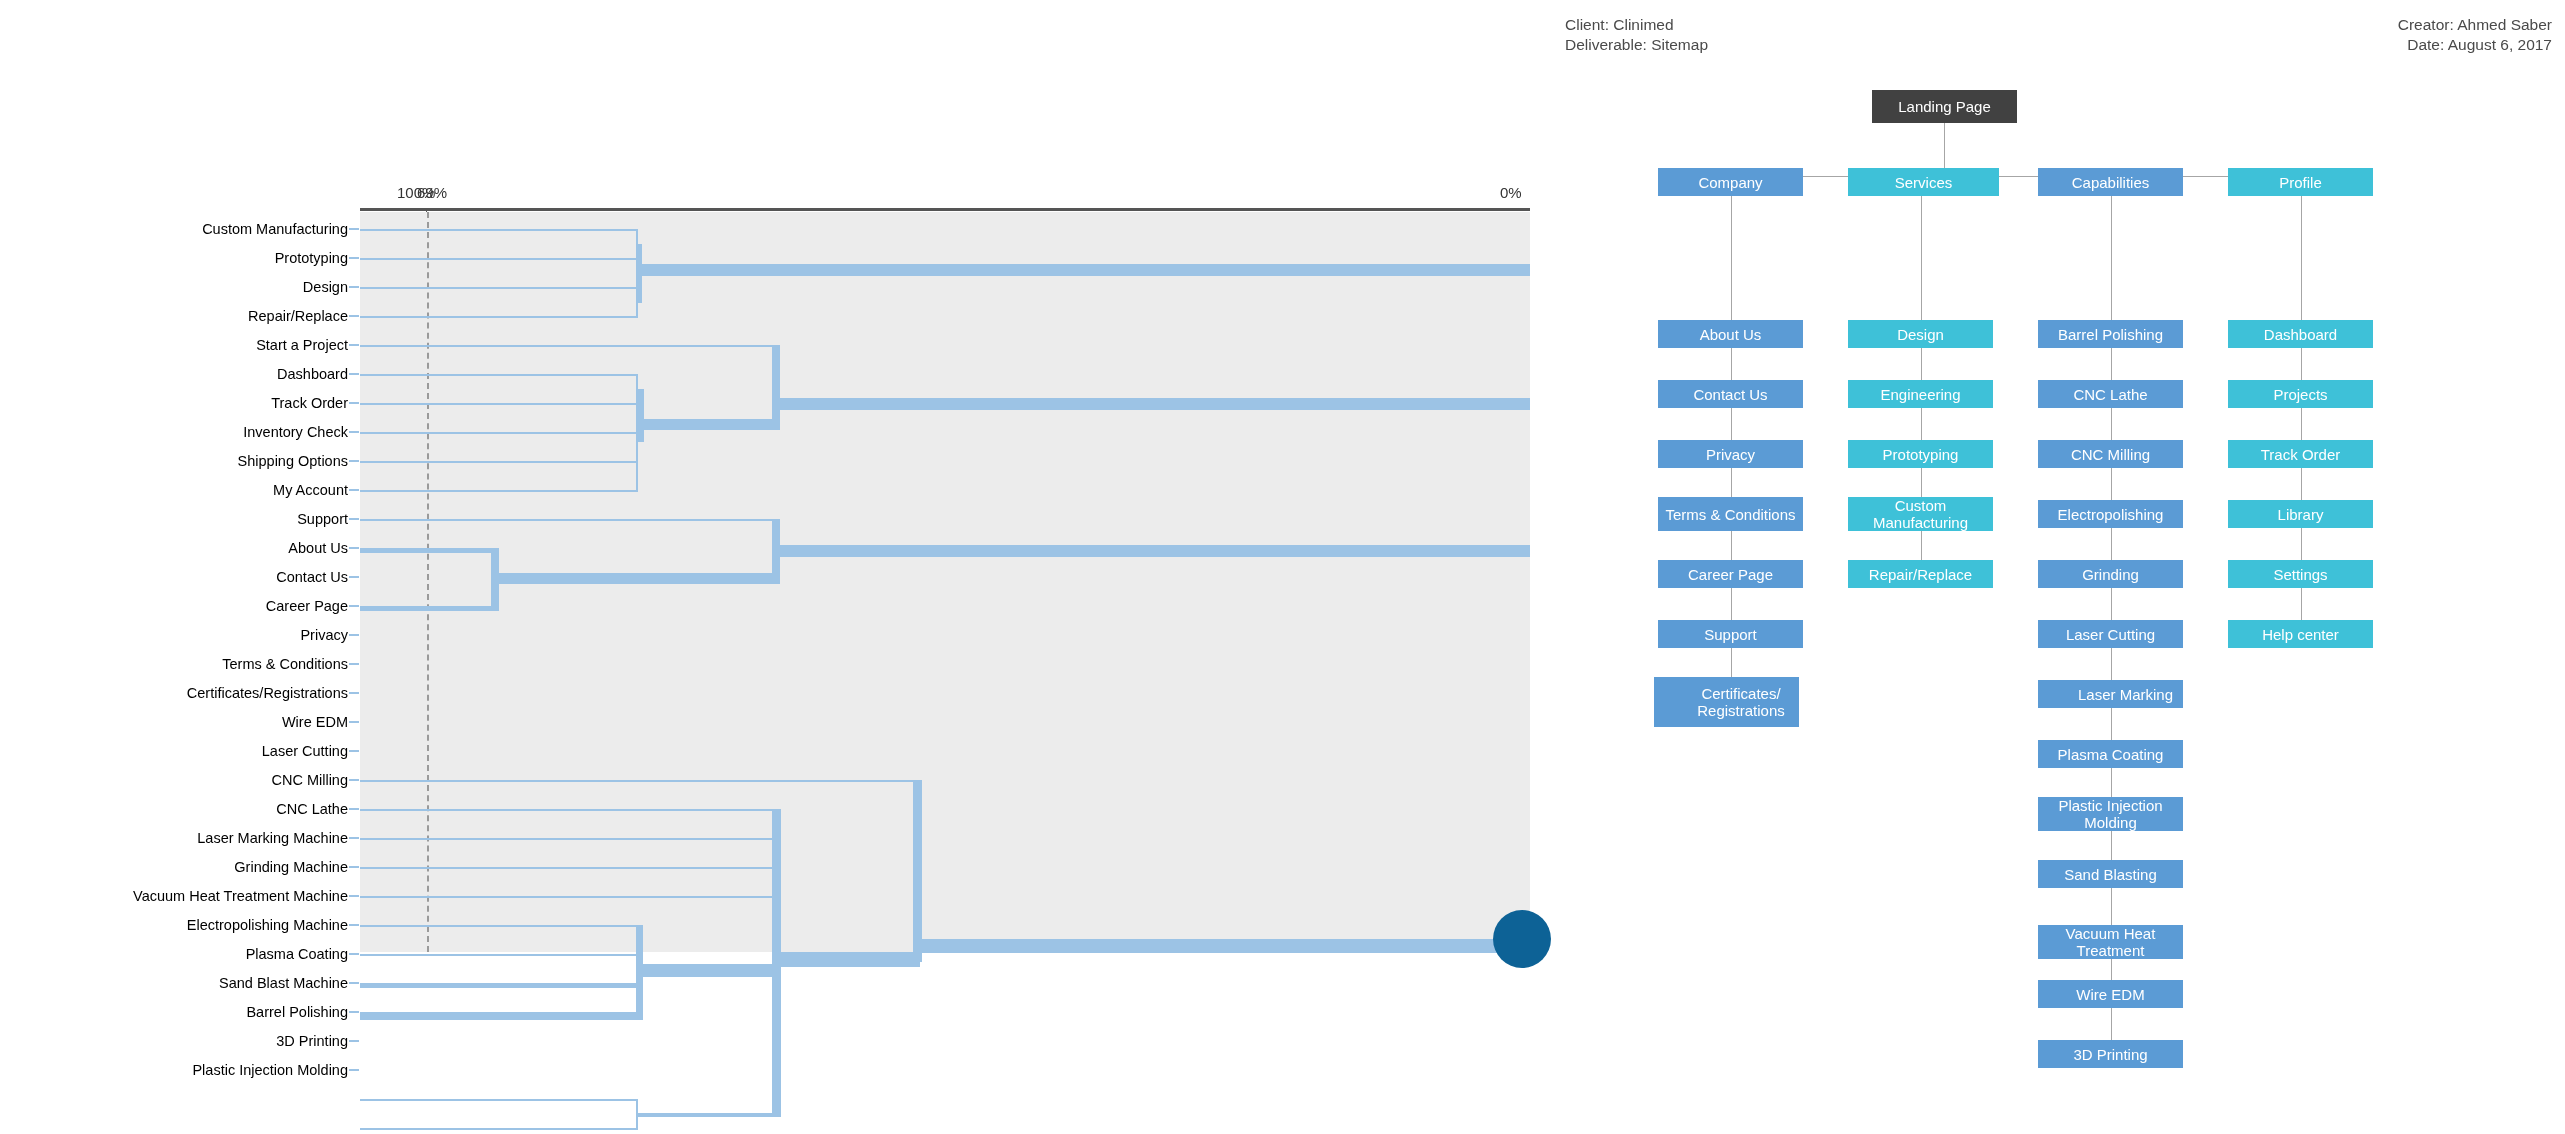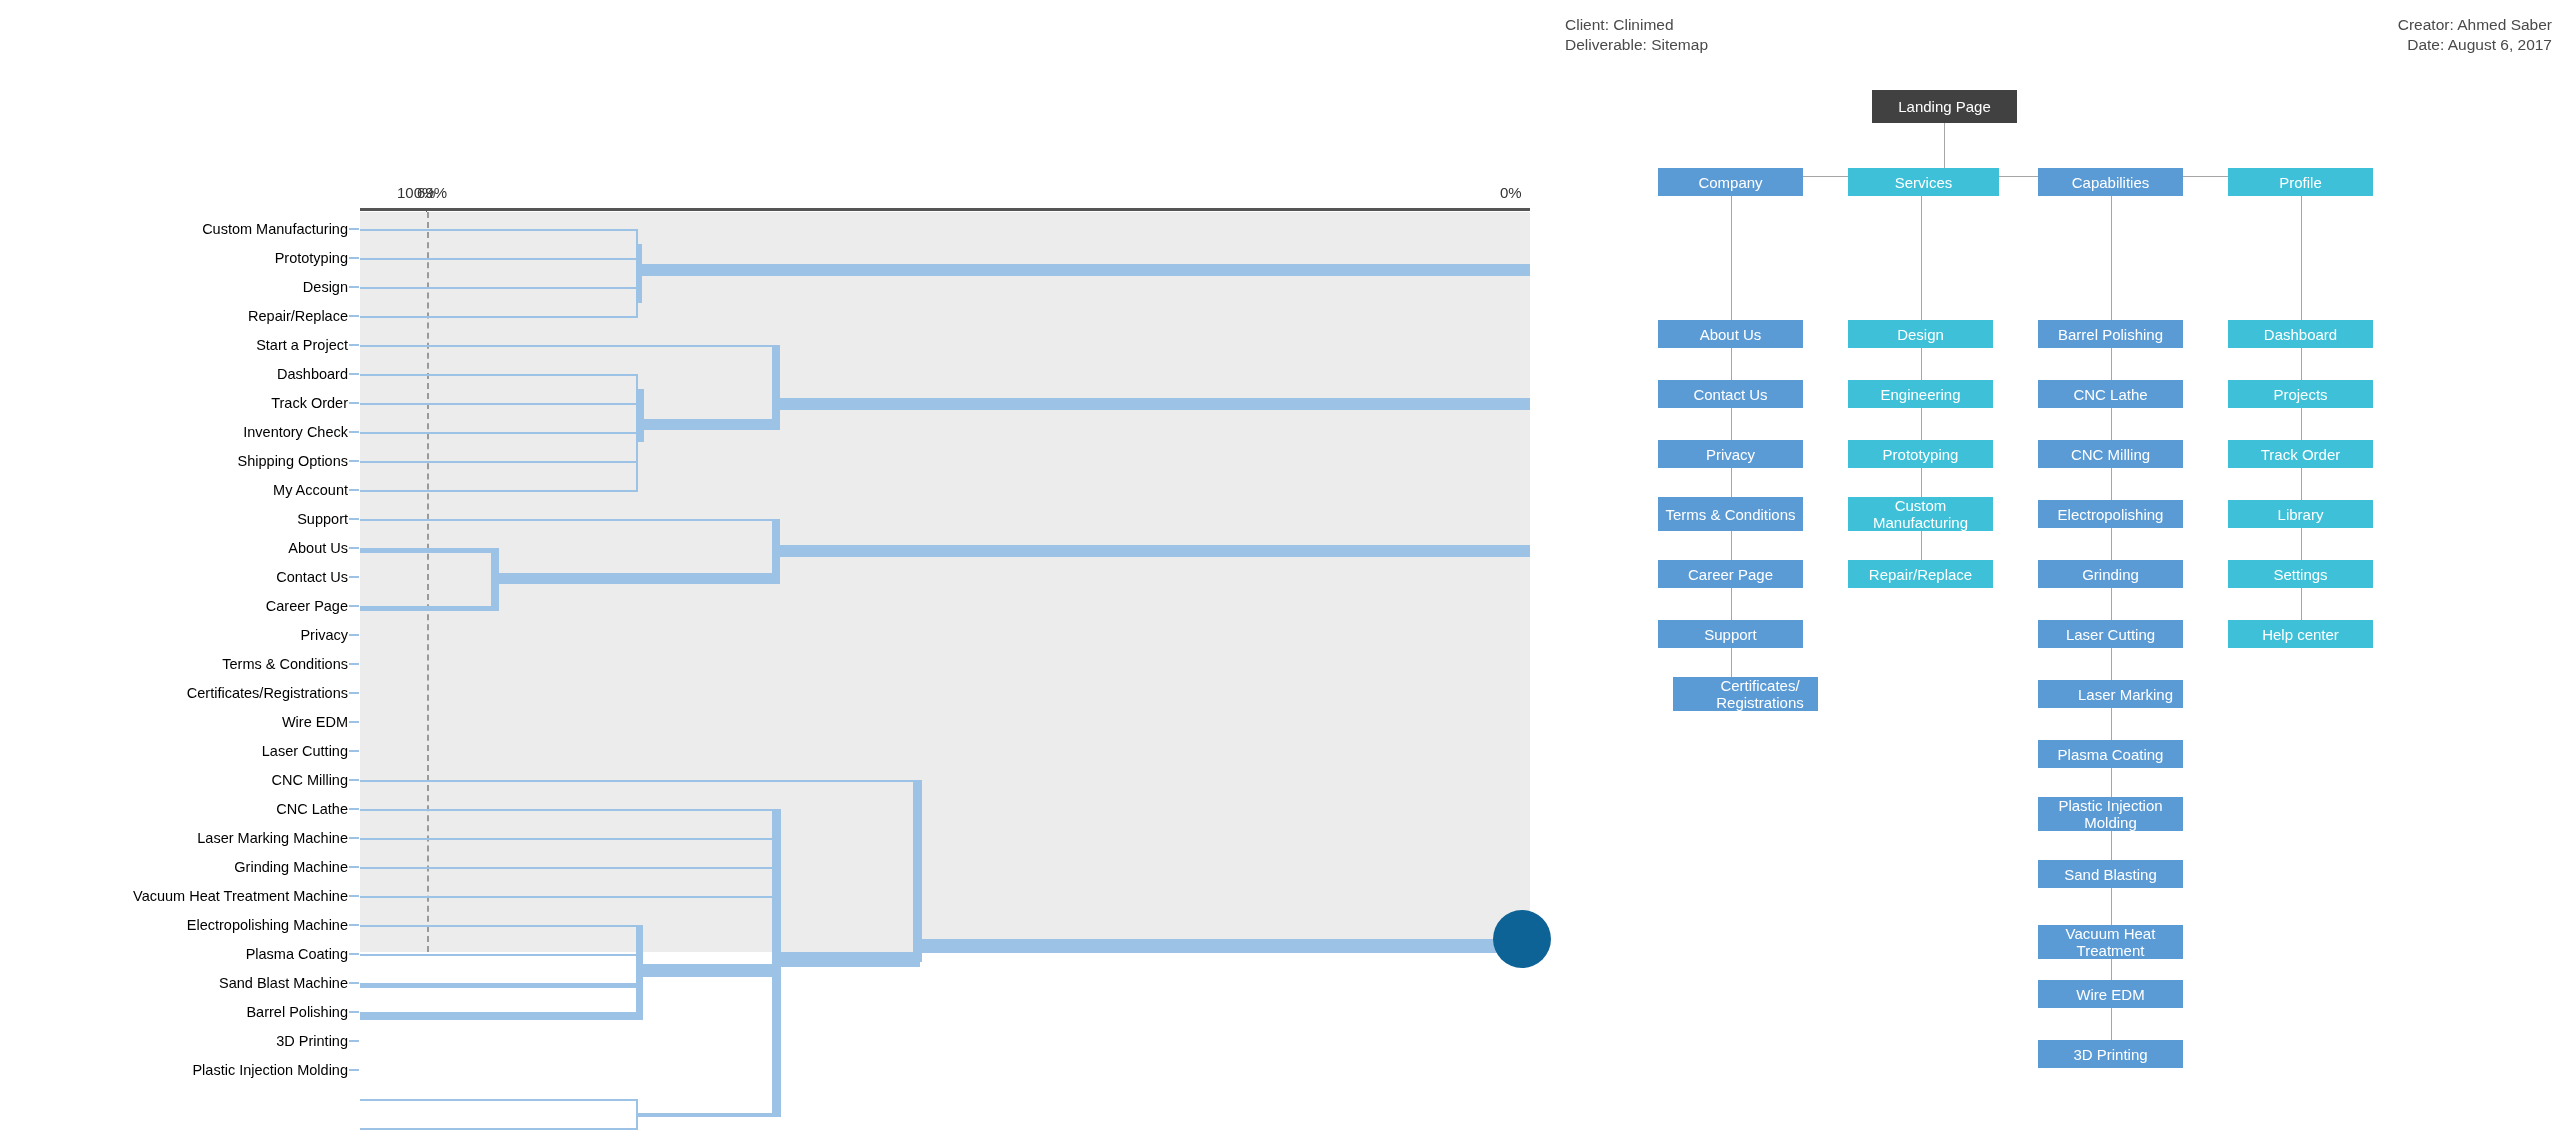--- a/index.html
+++ b/index.html
@@ -192,21 +192,21 @@
   <div id="columns">
       <div class="conn v" style="left: 190.5px; top: 176px;"></div>
       <div class="node blue" style="left: 118px; top: 168px; width: 145px; height: 28px;">Company</div>
       <div class="conn v" style="left: 190.5px; top: 196px; height: 484px;"></div>
       <div class="node blue" style="left: 118px; top: 320px; width: 145px; height: 28px;">About Us</div>
       <div class="node blue" style="left: 118px; top: 380px; width: 145px; height: 28px;">Contact Us</div>
       <div class="node blue" style="left: 118px; top: 440px; width: 145px; height: 28px;">Privacy</div>
       <div class="node blue" style="left: 118px; top: 497px; width: 145px; height: 34px;">Terms &amp; Conditions</div>
       <div class="node blue" style="left: 118px; top: 560px; width: 145px; height: 28px;">Career Page</div>
       <div class="node blue" style="left: 118px; top: 620px; width: 145px; height: 28px;">Support</div>
-      <div class="node blue" style="left: 133px; top: 677px; width: 145px; height: 34px; padding-left: 33px;">Certificates/ Registrations</div>
+      <div class="node blue" style="left: 114px; top: 677px; width: 145px; height: 50px; padding-left: 33px;">Certificates/ Registrations</div>
       <div class="conn v" style="left: 380.5px; top: 176px;"></div>
       <div class="node cyan" style="left: 308px; top: 168px; width: 151px; height: 28px;">Services</div>
       <div class="conn v" style="left: 380.5px; top: 196px; height: 364px;"></div>
       <div class="node cyan" style="left: 308px; top: 320px; width: 145px; height: 28px;">Design</div>
       <div class="node cyan" style="left: 308px; top: 380px; width: 145px; height: 28px;">Engineering</div>
       <div class="node cyan" style="left: 308px; top: 440px; width: 145px; height: 28px;">Prototyping</div>
       <div class="node cyan" style="left: 308px; top: 497px; width: 145px; height: 34px;">Custom Manufacturing</div>
       <div class="node cyan" style="left: 308px; top: 560px; width: 145px; height: 28px;">Repair/Replace</div>
       <div class="conn v" style="left: 570.5px; top: 176px;"></div>
       <div class="node blue" style="left: 498px; top: 168px; width: 145px; height: 28px;">Capabilities</div>

